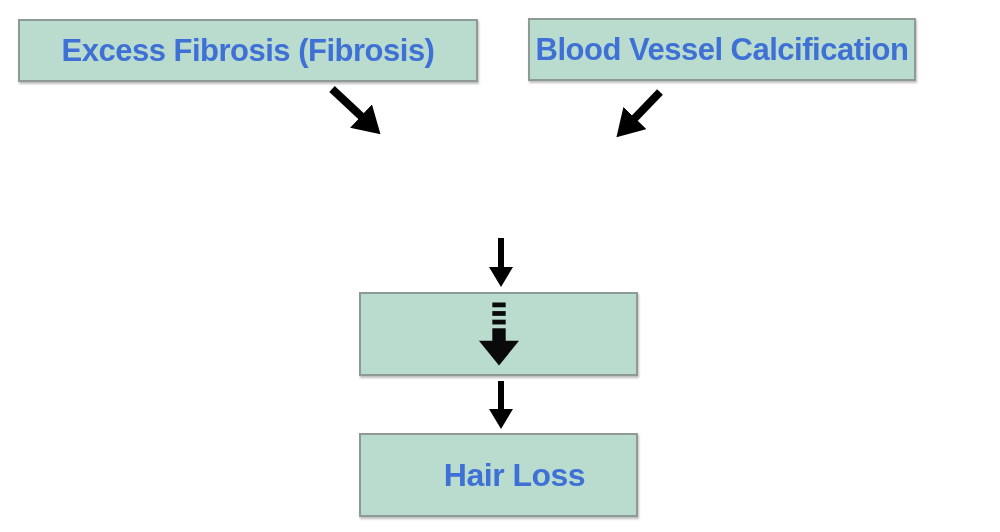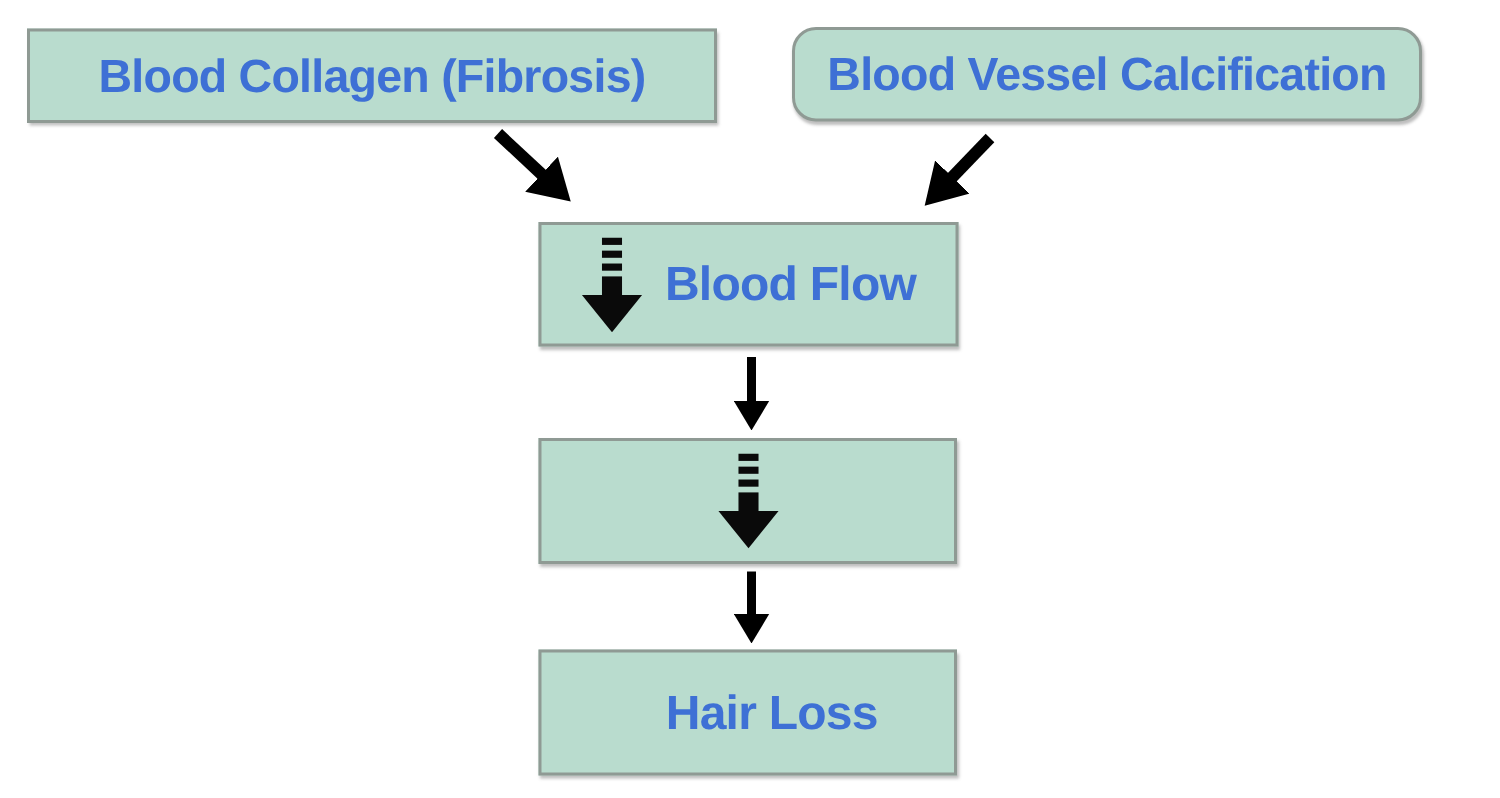--- a/index.html
+++ b/index.html
@@ -30,21 +30,21 @@
   }
   .node .label {
     color: #3e70d5;
     font-weight: bold;
     letter-spacing: -0.5px;
     white-space: nowrap;
   }
   .big-label { font-size: 31px; }
   .mid-label { font-size: 32px; }
   #node-excess-collagen        { left: 18px;  top: 19px;  width: 460px; height: 63px; }
-  #node-vessel-calcification   { left: 528px; top: 18px;  width: 420px; height: 63px; border-radius: 16px; }
+  #node-vessel-calcification   { left: 528px; top: 18px;  width: 388px; height: 63px; }
   #node-blood-flow             { left: 359px; top: 148px; width: 280px; height: 83px; }
   #node-oxygen                 { left: 359px; top: 292px; width: 279px; height: 84px; }
   #node-hair-loss              { left: 359px; top: 433px; width: 279px; height: 84px; padding-left: 32px; }
   .decrease-icon { flex: 0 0 auto; display: block; }
 </style>
 </head>
 <body>
 
 <div class="canvas">
 
@@ -54,37 +54,27 @@
         <polygon points="0,0 10,6 0,12" fill="#000000"></polygon>
       </marker>
     </defs>
     <line x1="332" y1="89" x2="362" y2="117" stroke="#000000" stroke-width="8" marker-end="url(#ah)"></line>
     <line x1="660" y1="92" x2="634" y2="119" stroke="#000000" stroke-width="8" marker-end="url(#ah)"></line>
     <line x1="501" y1="238" x2="501" y2="268" stroke="#000000" stroke-width="6" marker-end="url(#ah)"></line>
     <line x1="501" y1="381" x2="501" y2="410" stroke="#000000" stroke-width="6" marker-end="url(#ah)"></line>
   </svg>
 
   <div class="node" id="node-excess-collagen">
-    <span class="label big-label">Blood Collagen (Fibrosis)</span>
+    <span class="label big-label">Excess Fibrosis (Fibrosis)</span>
   </div>
 
   <div class="node" id="node-vessel-calcification">
     <span class="label big-label">Blood Vessel Calcification</span>
   </div>
 
-  <div class="node" id="node-blood-flow">
-    <svg class="decrease-icon" width="42" height="64" viewBox="0 0 44 66" fill="#0a0a0a">
-      <rect x="15" y="0" width="14" height="5"></rect>
-      <rect x="15" y="9" width="14" height="5"></rect>
-      <rect x="15" y="18" width="14" height="5"></rect>
-      <rect x="15" y="27" width="14" height="15"></rect>
-      <polygon points="1,40 43,40 22,66"></polygon>
-    </svg>
-    <span class="label mid-label">Blood Flow</span>
-  </div>
 
   <div class="node" id="node-oxygen">
     <svg class="decrease-icon" width="42" height="64" viewBox="0 0 44 66" fill="#0a0a0a">
       <rect x="15" y="0" width="14" height="5"></rect>
       <rect x="15" y="9" width="14" height="5"></rect>
       <rect x="15" y="18" width="14" height="5"></rect>
       <rect x="15" y="27" width="14" height="15"></rect>
       <polygon points="1,40 43,40 22,66"></polygon>
     </svg>
   </div>

